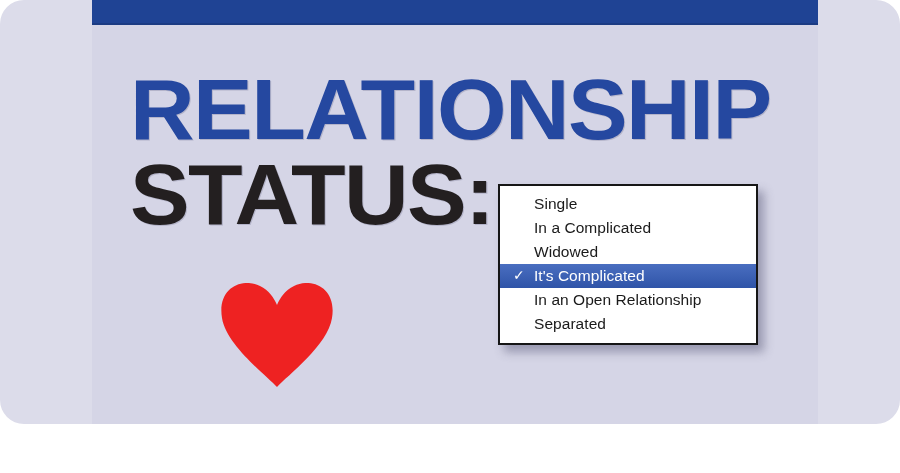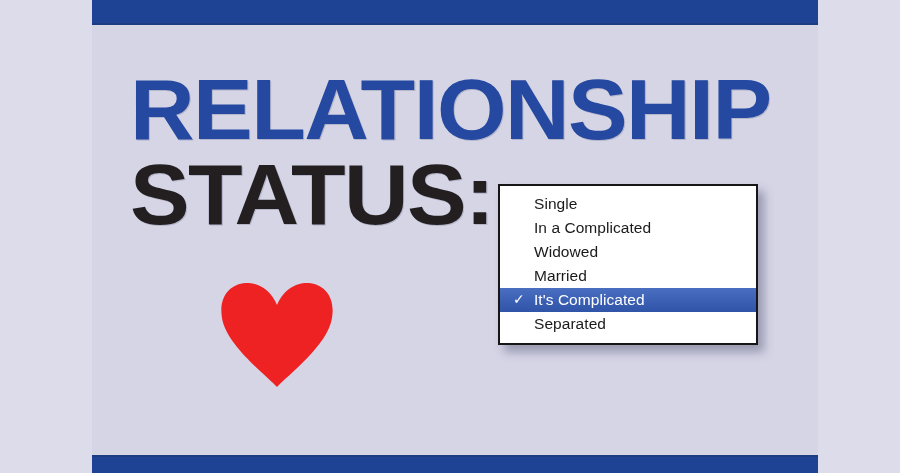--- a/index.html
+++ b/index.html
@@ -4,24 +4,25 @@
 <title>Relationship Status</title>
 <style>
   html, body {
     margin: 0;
     padding: 0;
     background: #ffffff;
   }
   #canvas {
     position: relative;
     width: 900px;
-    height: 473px;
+    height: 424px;
     overflow: hidden;
     background: #dcdcea;
     font-family: "Liberation Sans", "DejaVu Sans", sans-serif;
+    border-radius: 24px;
     -webkit-font-smoothing: antialiased;
   }
 
   
   .inner-panel {
     position: absolute;
     left: 92px;
     top: 0;
     width: 726px;
     height: 473px;
@@ -141,18 +142,18 @@
   <div class="heart">
     <svg viewBox="0 0 114 104" xmlns="http://www.w3.org/2000/svg" aria-hidden="true">
       <path d="M57 104 C47 93 6 62 2 35 C-3 5 22 -6 40 3 C49 7 54 15 57 22 C60 15 65 7 74 3 C92 -6 117 5 112 35 C108 62 67 93 57 104 Z" fill="#ee2222"></path>
     </svg>
   </div>
 
   <div class="dropdown" id="dropdown-menu">
       <div class="menu-item"><span>Single</span></div>
       <div class="menu-item"><span>In a Complicated</span></div>
       <div class="menu-item"><span>Widowed</span></div>
-      <div class="menu-item"><span>Married</span></div>
       <div class="menu-item selected"><span class="menu-check">✓</span><span>It's Complicated</span></div>
+      <div class="menu-item"><span>In an Open Relationship</span></div>
       <div class="menu-item"><span>Separated</span></div>
     </div>
 
 </div>
 
 </body></html>

